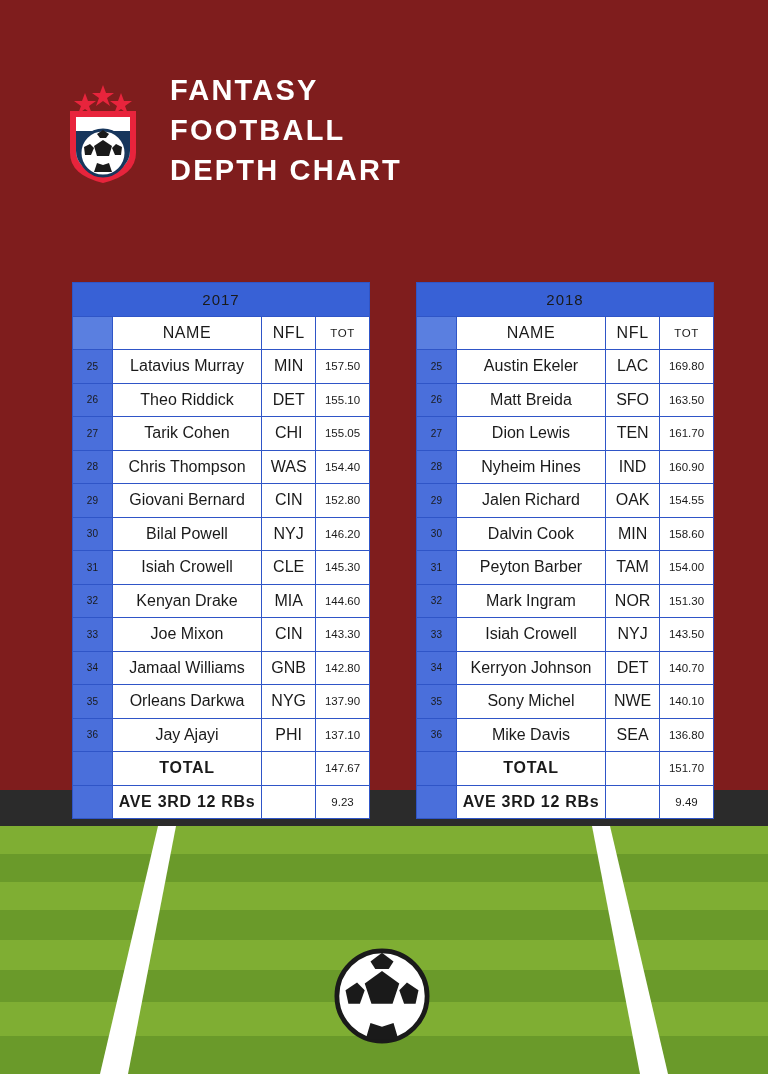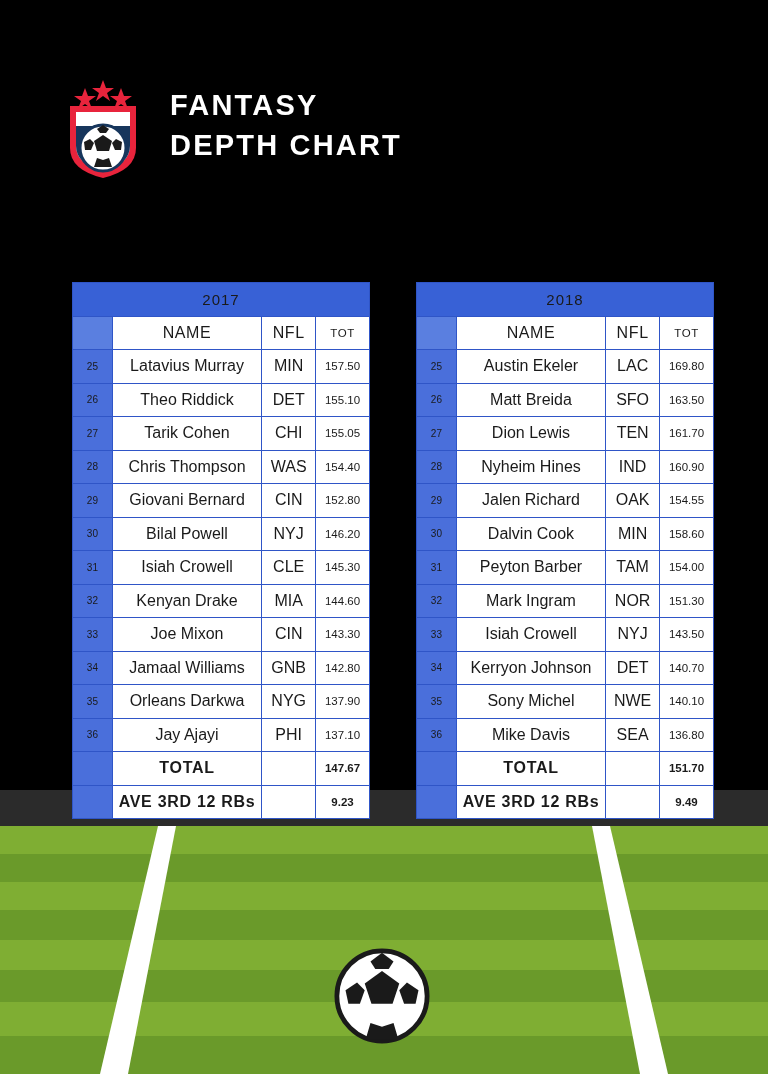--- a/index.html
+++ b/index.html
@@ -2,21 +2,21 @@
 <html><head>
 <meta charset="utf-8">
 <style>
   * { box-sizing: border-box; margin: 0; padding: 0; }
   html, body {
     width: 768px; height: 1074px;
     font-family: "Liberation Sans", sans-serif;
     background: #8ecddc;
     overflow: hidden;
   }
-  .page { position: relative; width: 768px; height: 885px; background: #000000; }
+  .page { position: relative; width: 768px; height: 885px; background: #7f1d1d; }
 
   
   .header {
     position: absolute; left: 60px; top: 70px;
     display: flex; align-items: center; gap: 24px;
   }
   .logo { width: 86px; height: 110px; position: relative; }
   .title-block {
     color: #ffffff;
     font-size: 29px;
@@ -72,21 +72,21 @@
     background: #4a6fdb;
     color: #ffffff;
     font-weight: bold;
     width: 40px;
     font-size: 10px;
   }
   td.namecell { width: 150px; font-size: 16px; }
   td.nflcell  { width: 54px; font-size: 16px; }
   td.totcell  { width: 54px; font-size: 11.5px; margin-top: 19px; }
   tr.summary td.namecell { font-weight: bold; letter-spacing: 0.7px; }
-  tr.summary td.totcell { font-weight: bold; }
+  tr.summary td.totcell { font-weight: normal; }
 </style>
 </head>
 <body>
 
 <div class="page">
 
   <div class="field">
     <div class="field-dark"></div>
     <svg width="768" height="284" viewBox="0 0 768 284" style="position:absolute;left:0;top:0;">
       <rect x="0" y="36" width="768" height="28" fill="#7fae33"></rect>
@@ -121,20 +121,21 @@
       <polygon points="61,18 64,26 72,26 65,31 68,39 61,34 54,39 57,31 50,26 58,26" fill="#e8243c"></polygon>
       <circle cx="43" cy="78" r="23" fill="#ffffff" stroke="#17365c" stroke-width="3"></circle>
       <polygon points="43,65 52,71 49,81 37,81 34,71" fill="#1a1a1a"></polygon>
       <polygon points="43,55 49,59 46,63 40,63 37,59" fill="#1a1a1a"></polygon>
       <polygon points="24,72 30,69 34,73 31,80 25,80" fill="#1a1a1a"></polygon>
       <polygon points="62,72 56,69 52,73 55,80 61,80" fill="#1a1a1a"></polygon>
       <polygon points="34,97 37,88 43,90 49,88 52,97" fill="#1a1a1a"></polygon>
     </svg>
     <div class="title-block">
       <div>Fantasy</div>
+      <div>Football</div>
       <div>Depth Chart</div>
     </div>
   </div>
 
   <div class="tables">
 
     <div class="table-wrap left">
       <table class="depth">
         <tbody>
           <tr class="yearhead">

